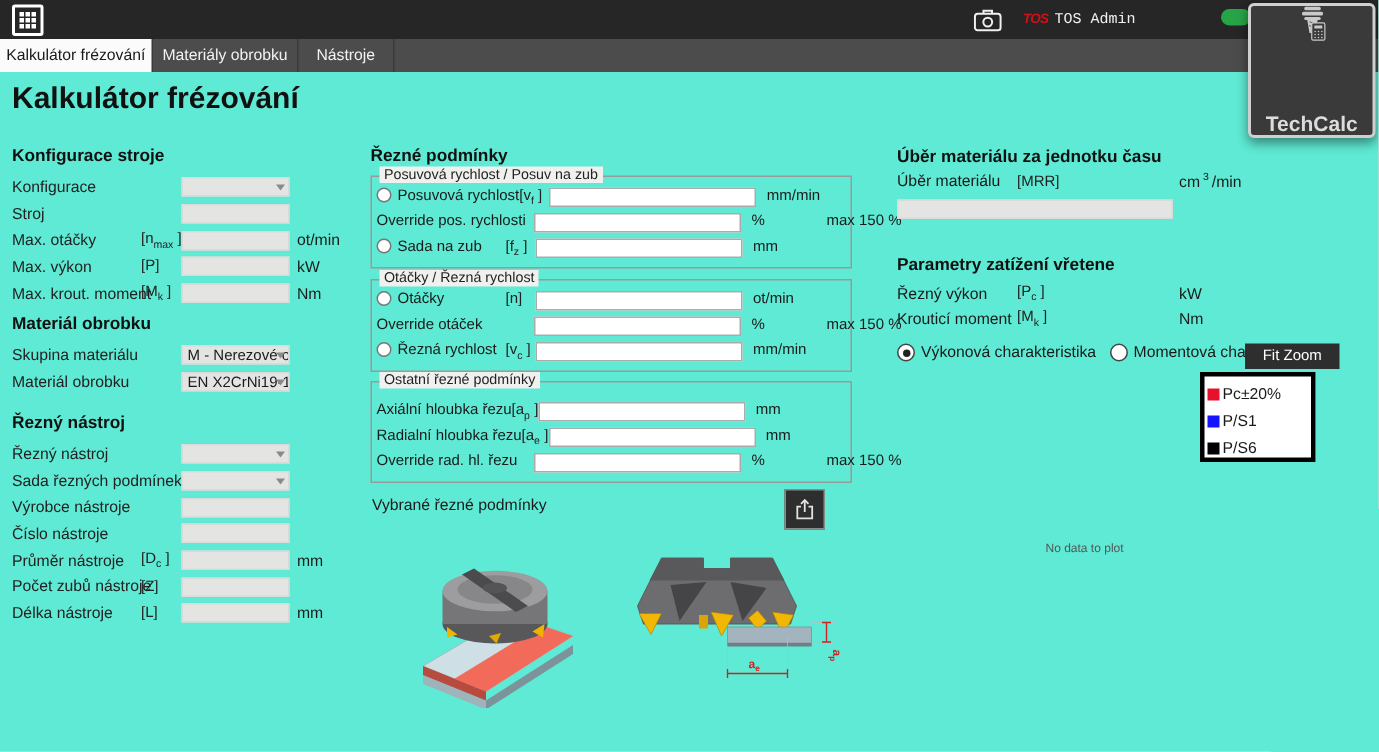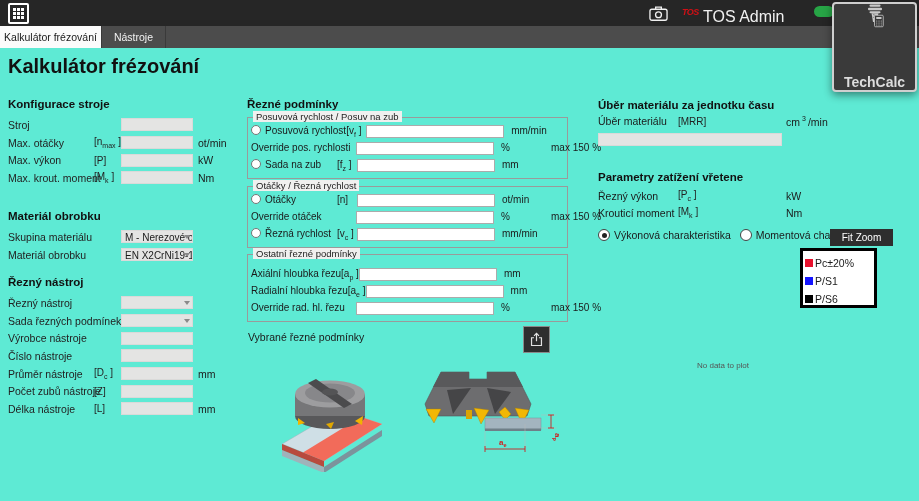--- a/index.html
+++ b/index.html
@@ -9,21 +9,21 @@
   
   .topbar { position:absolute; left:0; top:0; width:919px; height:26px; background:#262626; }
   .grid-btn { position:absolute; left:8px; top:3px; width:21px; height:21px; box-sizing:border-box;
               border:2px solid #fff; border-radius:2px; display:grid;
               grid-template-columns:repeat(3,1fr); grid-template-rows:repeat(3,1fr);
               place-items:center; padding:2px; cursor:pointer; }
   .grid-btn i { width:3px; height:3px; background:#fff; display:block; }
   .cam { position:absolute; left:649px; top:5px; }
   .tos-logo { position:absolute; left:682px; top:7px; color:#d01016; font-weight:bold;
               font-style:italic; font-size:9px; letter-spacing:-0.5px; }
-  .user { position:absolute; left:703px; top:8px; color:#f0f0f0; font-size:16px; }
+  .user { position:absolute; left:703px; top:8px; color:#f0f0f0; font-size:10px;font-family:Liberation Mono, monospace; }
   .toggle { position:absolute; left:814px; top:6px; width:20px; height:11px; border-radius:6px; }
 
   
   .tabbar { position:absolute; left:0; top:26px; width:919px; height:22px; background:#4c4c4c; display:flex; }
   .tab { height:22px; display:flex; align-items:center; justify-content:center;
          color:#f2f2f2; font-size:10.5px; border-right:1px solid #3a3a3a; box-sizing:border-box; cursor:pointer; }
   .tab.t0 { width:102px; } .tab.t1 { width:97px; } .tab.t2 { width:64px; }
   .tab.active { background:#fbfbfb; color:#1a1a1a; }
 
   .page-title { position:absolute; left:8px; top:55px; font-size:20px; font-weight:bold; color:#111; }
@@ -129,20 +129,21 @@
         <circle cx="10" cy="9.8" r="3.1" fill="none" stroke="#f0f0f0" stroke-width="1.4"></circle>
       </svg>
     </span>
     <span class="tos-logo">TOS</span>
     <span class="user">TOS Admin</span>
     <span class="toggle" style="background: rgb(39, 165, 70);"></span>
   </div>
 
   <div class="tabbar">
     <div class="tab t0 active">Kalkulátor frézování</div>
+    <div class="tab t1">Materiály obrobku</div>
     <div class="tab t2">Nástroje</div>
   </div>
 
   <div class="techcalc">
     <svg width="46" height="50" viewBox="0 0 44 48">
       <rect x="11" y="1" width="22" height="4.5" rx="2" fill="#c9c9c9"></rect>
       <rect x="8" y="7.5" width="28" height="5" rx="2" fill="#c9c9c9"></rect>
       <rect x="11" y="14.5" width="22" height="4" rx="2" fill="#c9c9c9"></rect>
       <polygon points="15,18.5 29,18.5 24,36 18,36" fill="#c9c9c9"></polygon>
       <line x1="18" y1="21" x2="26" y2="24" stroke="#3a3a3a" stroke-width="1"></line>
@@ -162,20 +163,29 @@
       </g>
     </svg>
     <span class="tc-label">TechCalc</span>
   </div>
 
   <div class="page-title">Kalkulátor frézování</div>
 
   <div class="sec" id="sec-machine">
     <div class="sec-h">Konfigurace stroje</div>
     <div class="frow">
+      <span class="lbl">Konfigurace</span>
+      <span class="sym"></span>
+      <span class="field combo">
+        <span class="cval"></span>
+          <span class="chev"></span>
+      </span>
+      <span class="unit"></span>
+    </div>
+    <div class="frow">
       <span class="lbl">Stroj</span>
       <span class="sym"></span>
       <span class="field"></span>
       <span class="unit"></span>
     </div>
     <div class="frow">
       <span class="lbl">Max. otáčky</span>
       <span class="sym"><span>[n</span><sub>max</sub><span> ]</span></span>
       <span class="field"></span>
       <span class="unit">ot/min</span>

